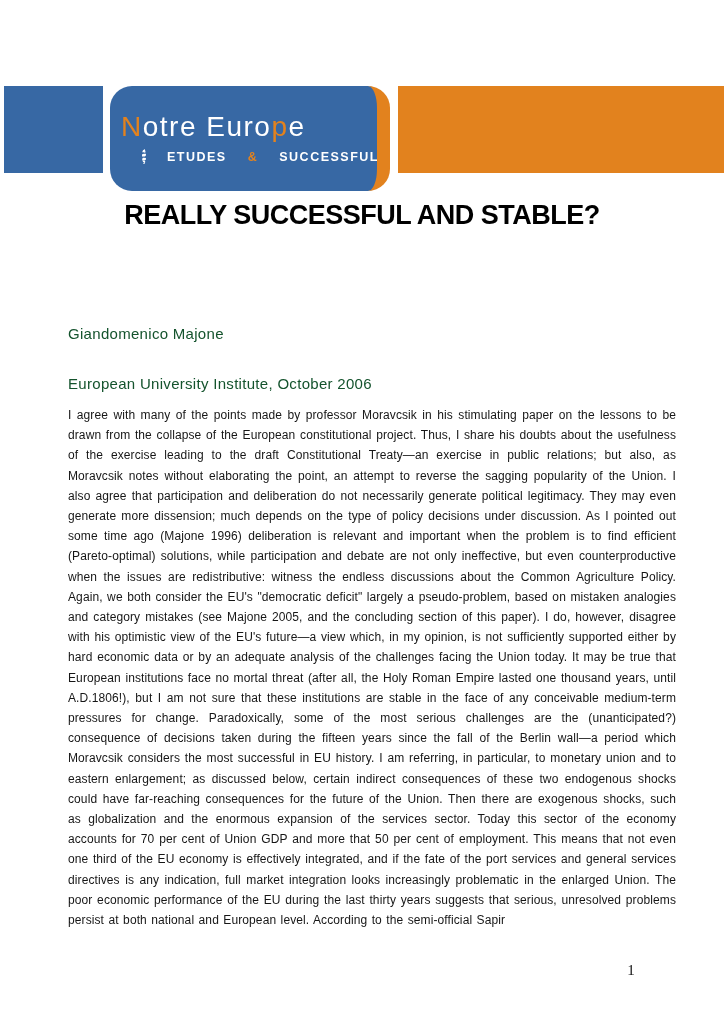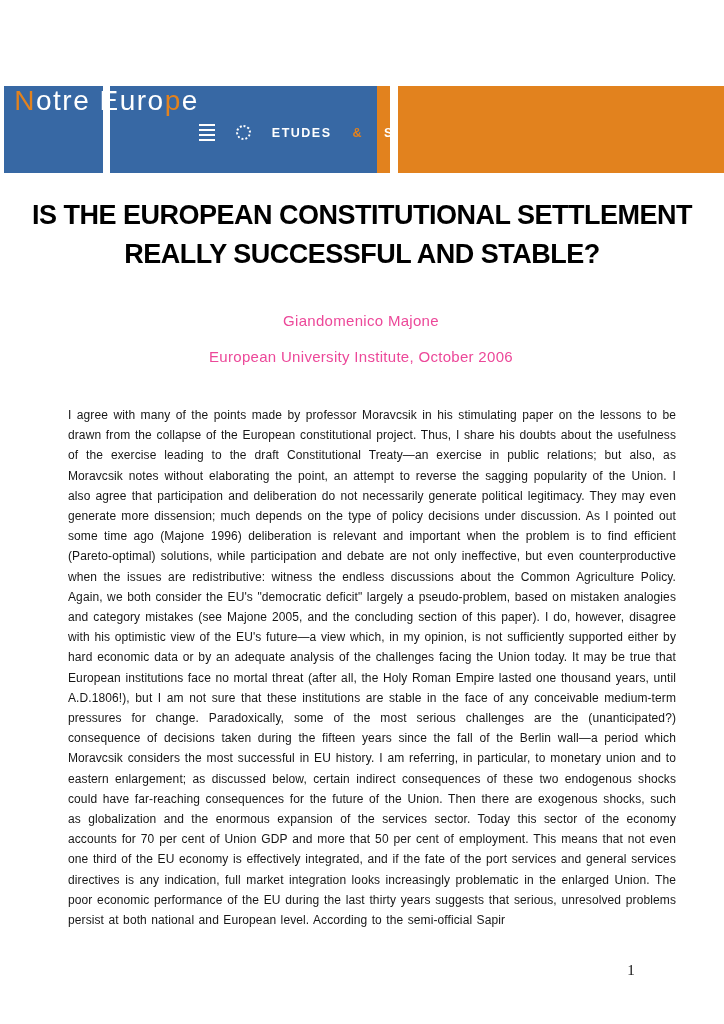--- a/index.html
+++ b/index.html
@@ -16,26 +16,27 @@
     overflow:hidden;
     font-family:"Liberation Sans", sans-serif;
   }
   
   .m-left{
     position:absolute;left:4px;top:86px;
     width:99px;height:87px;background:var(--blue);
   }
   .m-logo{
     position:absolute;left:110px;top:86px;
-    width:280px;height:87px;
+    width:280px;height:105px;
     box-sizing:border-box;
     background:var(--blue);
     border-right:13px solid var(--orange);
-    display:flex;flex-direction:row;justify-content:center;
+    display:flex;flex-direction:column;justify-content:center;
     padding-left:11px;
+    border-radius:22px;
   }
   .wordmark{
     color:#ffffff;
     font-size:28px;
     letter-spacing:1.5px;
     line-height:30px;
     white-space:nowrap;
   }
   .accent{color:var(--orange);}
   .tagline{
@@ -66,27 +67,28 @@
     margin:0;
     text-align:center;
     font-size:27px;font-weight:bold;
     letter-spacing:-0.5px;
     line-height:39px;
     color:#000000;
   }
   .title-line{display:block;}
   .byline-author,.byline-affiliation{
     position:absolute;left:68px;width:586px;
-    text-align:center;
+    text-align:left;
     font-size:15px;
     letter-spacing:0.3px;
-    color:#ec4899;
+    color:#14532d;
+    margin-top:13px;
   }
   .byline-author{top:312px;}
-  .byline-affiliation{top:348px;}
+  .byline-affiliation{top:362px;}
   
   .body-text{
     position:absolute;top:405px;left:68px;width:608px;
     margin:0;
     text-align:justify;
     font-size:12px;
     line-height:20.2px;
     letter-spacing:0.1px;
     word-spacing:1px;
     color:var(--ink);
@@ -114,21 +116,20 @@
       <span class="stars-circle-icon"></span>
       <span>ETUDES</span>
       <span class="accent">&amp;</span>
       <span>SUCCESSFUL</span>
     </div>
   </div>
 
   <div class="m-right"></div>
 
   <h1 class="title">
-    <span class="title-line">IS THE EUROPEAN CONSTITUTIONAL SETTLEMENT</span>
     <span class="title-line">REALLY SUCCESSFUL AND STABLE?</span>
   </h1>
 
   <div class="byline-author">Giandomenico Majone</div>
   <div class="byline-affiliation">European University Institute, October 2006</div>
 
   <p class="body-text">I agree with many of the points made by professor Moravcsik in his stimulating paper on the lessons to be drawn from the collapse of the European constitutional project. Thus, I share his doubts about the usefulness of the exercise leading to the draft Constitutional Treaty—an exercise in public relations; but also, as Moravcsik notes without elaborating the point, an attempt to reverse the sagging popularity of the Union. I also agree that participation and deliberation do not necessarily generate political legitimacy. They may even generate more dissension; much depends on the type of policy decisions under discussion. As I pointed out some time ago (Majone 1996) deliberation is relevant and important when the problem is to find efficient (Pareto-optimal) solutions, while participation and debate are not only ineffective, but even counterproductive when the issues are redistributive: witness the endless discussions about the Common Agriculture Policy. Again, we both consider the EU's "democratic deficit" largely a pseudo-problem, based on mistaken analogies and category mistakes (see Majone 2005, and the concluding section of this paper). I do, however, disagree with his optimistic view of the EU's future—a view which, in my opinion, is not sufficiently supported either by hard economic data or by an adequate analysis of the challenges facing the Union today. It may be true that European institutions face no mortal threat (after all, the Holy Roman Empire lasted one thousand years, until A.D.1806!), but I am not sure that these institutions are stable in the face of any conceivable medium-term pressures for change. Paradoxically, some of the most serious challenges are the (unanticipated?) consequence of decisions taken during the fifteen years since the fall of the Berlin wall—a period which Moravcsik considers the most successful in EU history. I am referring, in particular, to monetary union and to eastern enlargement; as discussed below, certain indirect consequences of these two endogenous shocks could have far-reaching consequences for the future of the Union. Then there are exogenous shocks, such as globalization and the enormous expansion of the services sector. Today this sector of the economy accounts for 70 per cent of Union GDP and more that 50 per cent of employment. This means that not even one third of the EU economy is effectively integrated, and if the fate of the port services and general services directives is any indication, full market integration looks increasingly problematic in the enlarged Union. The poor economic performance of the EU during the last thirty years suggests that serious, unresolved problems persist at both national and European level. According to the semi-official Sapir</p>
 
   <div class="page-number">1</div>
 

